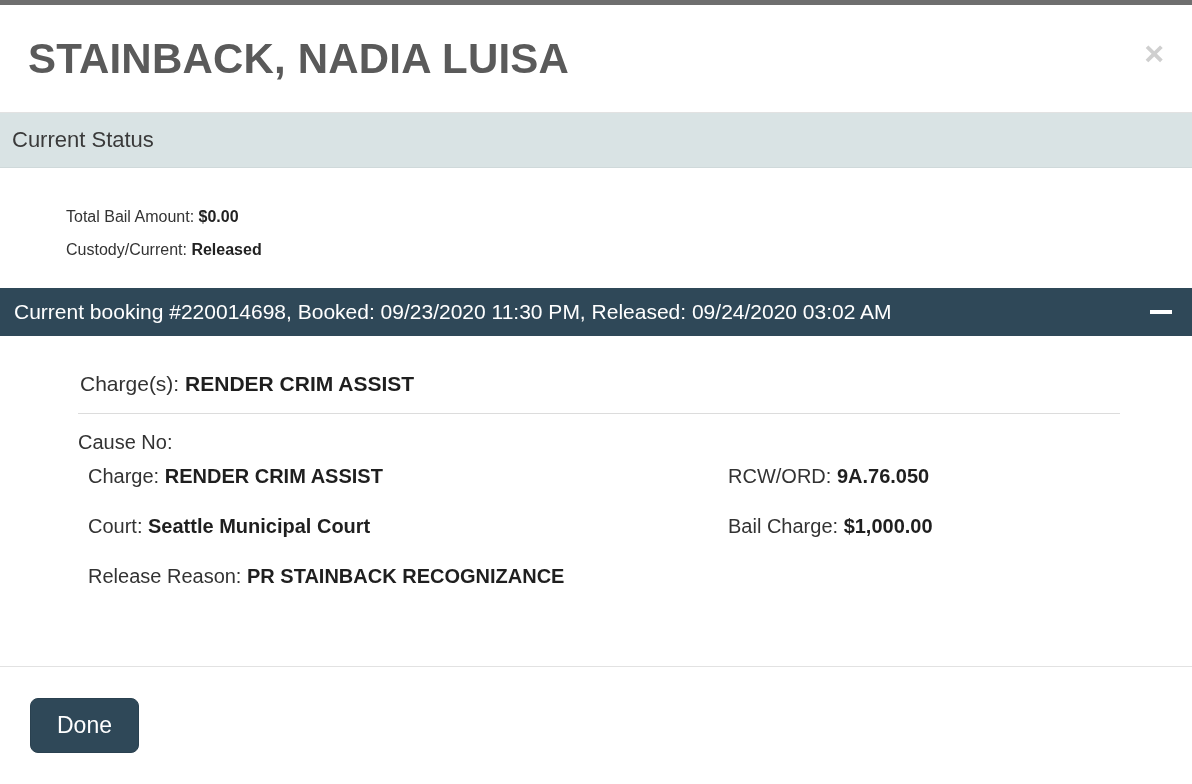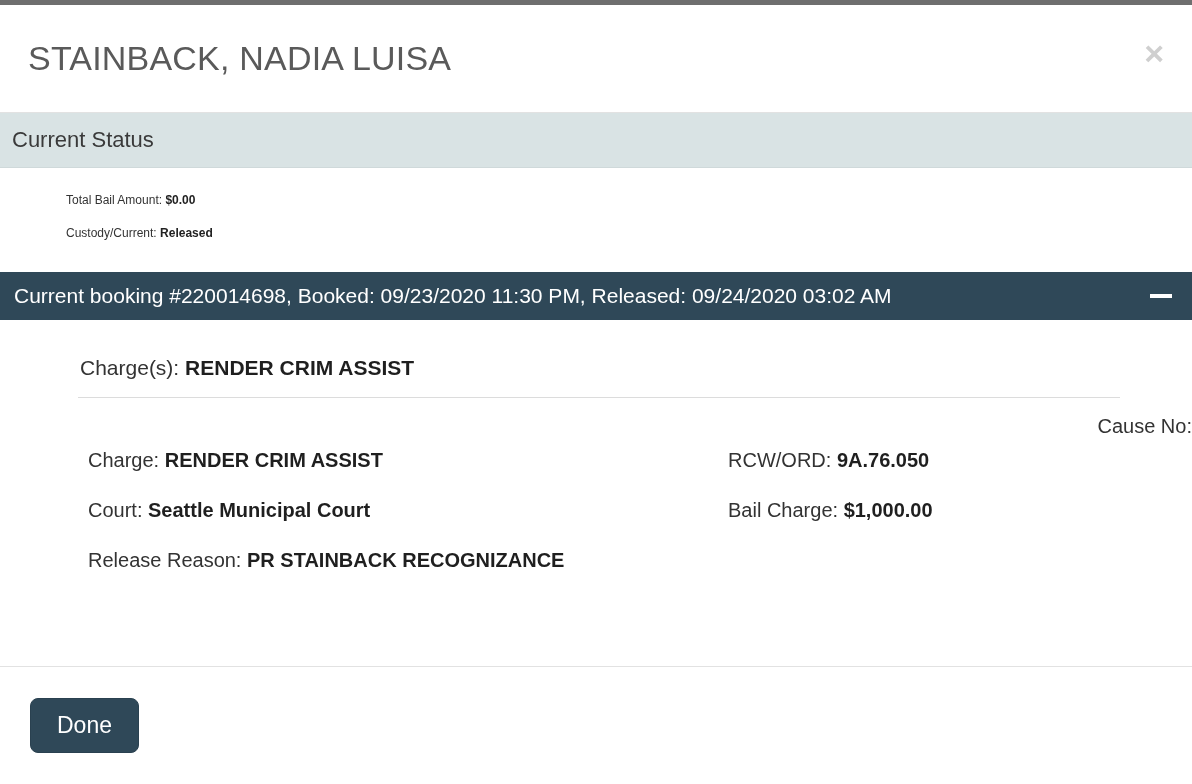--- a/index.html
+++ b/index.html
@@ -28,22 +28,22 @@
   .modal-header {
     position: relative;
     height: 108px;
     border-bottom: 1px solid #e2e2e2;
     display: flex;
     align-items: center;
     padding: 0 28px;
     box-sizing: border-box;
   }
   .modal-title {
-    font-size: 34px;
-    font-weight: normal;
+    font-size: 42px;
+    font-weight: bold;
     color: #5a5a5a;
     letter-spacing: 0.2px;
   }
   .close-btn {
     position: absolute;
     right: 28px;
     top: 34px;
     font-size: 34px;
     line-height: 28px;
     color: #cfcfcf;
@@ -63,22 +63,22 @@
     padding: 0 12px;
     box-sizing: border-box;
     border-bottom: 1px solid #cfd9da;
   }
   .status-band-title {
     font-size: 22px;
     color: #3a3a3a;
   }
   
   .summary {
-    padding: 16px 0 22px 66px;
-    font-size: 12px;
+    padding: 32px 0 22px 66px;
+    font-size: 16px;
     color: #333333;
   }
   .summary .line {
     line-height: 33px;
   }
   .summary .val {
     font-weight: bold;
     color: #222222;
   }
   
@@ -118,21 +118,20 @@
     border: 0;
     border-top: 1px solid #dcdcdc;
   }
   .cause {
     padding-left: 78px;
     padding-top: 13px;
     font-size: 20px;
   }
   .cause-label {
     line-height: 30px;
-    text-align: right;
   }
   .detail-grid {
     display: grid;
     grid-template-columns: 640px auto;
     row-gap: 16px;
     padding-left: 10px;
     padding-top: 2px;
   }
   .detail-grid .cell {
     line-height: 34px;

